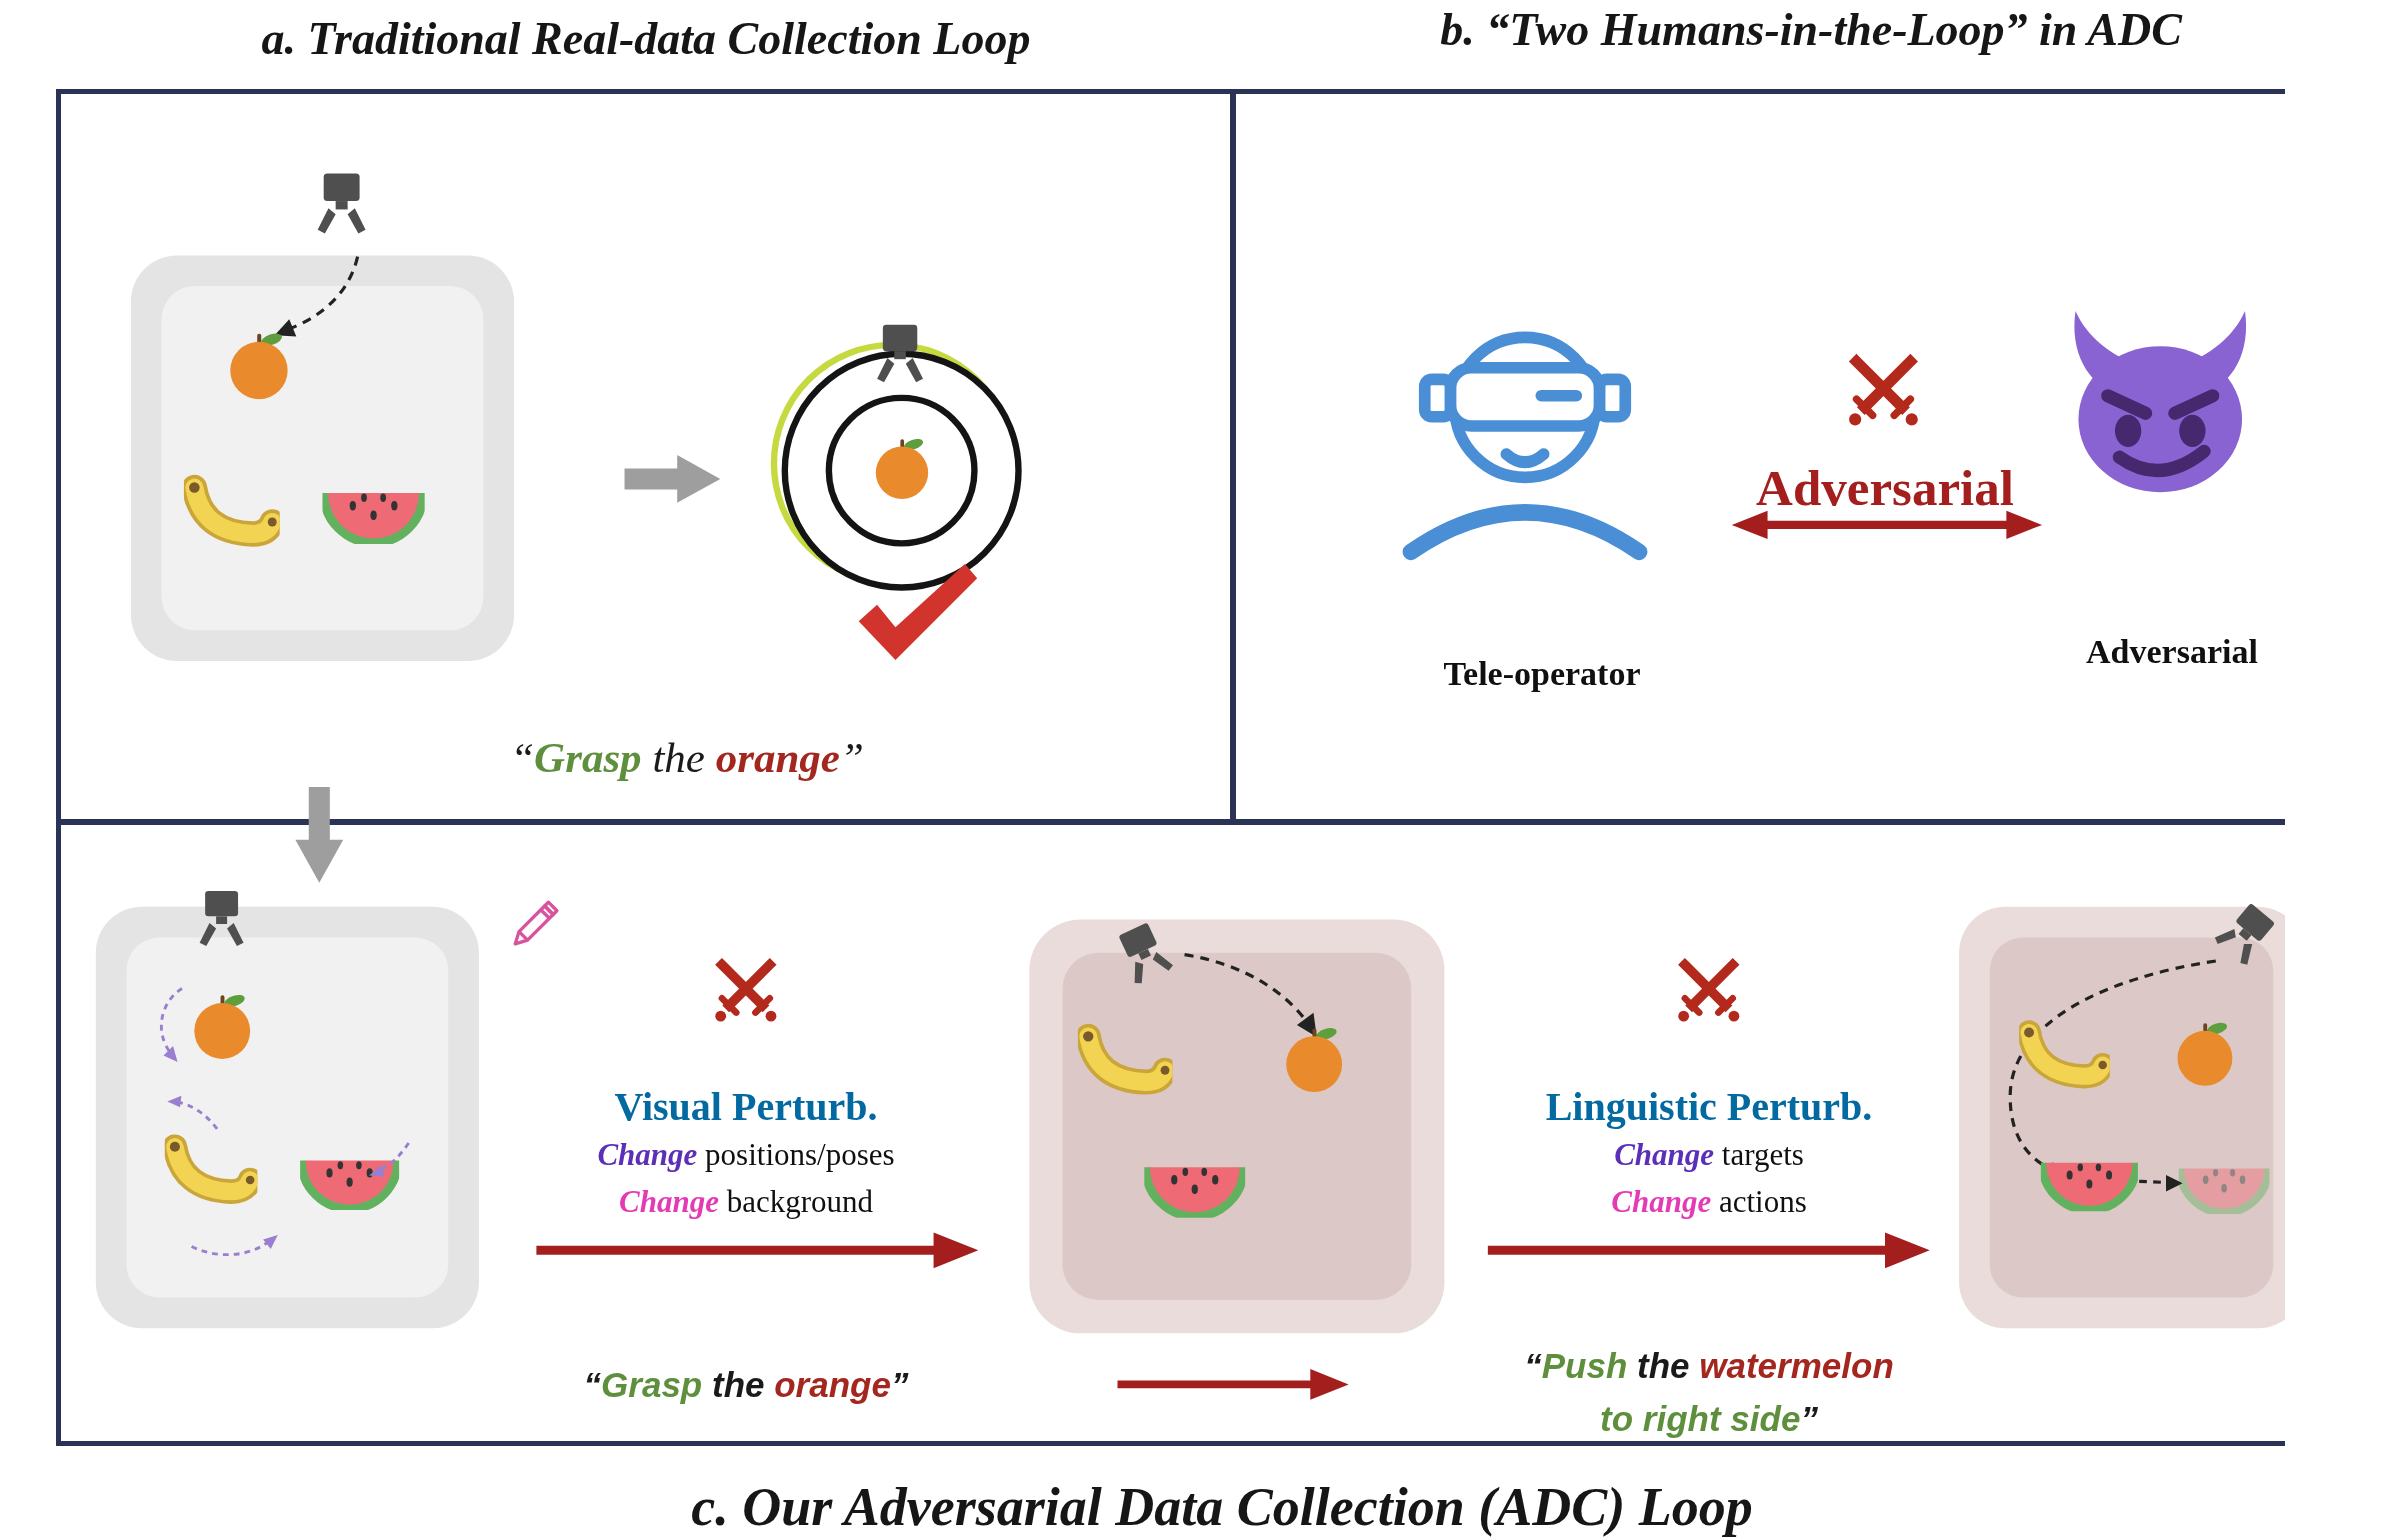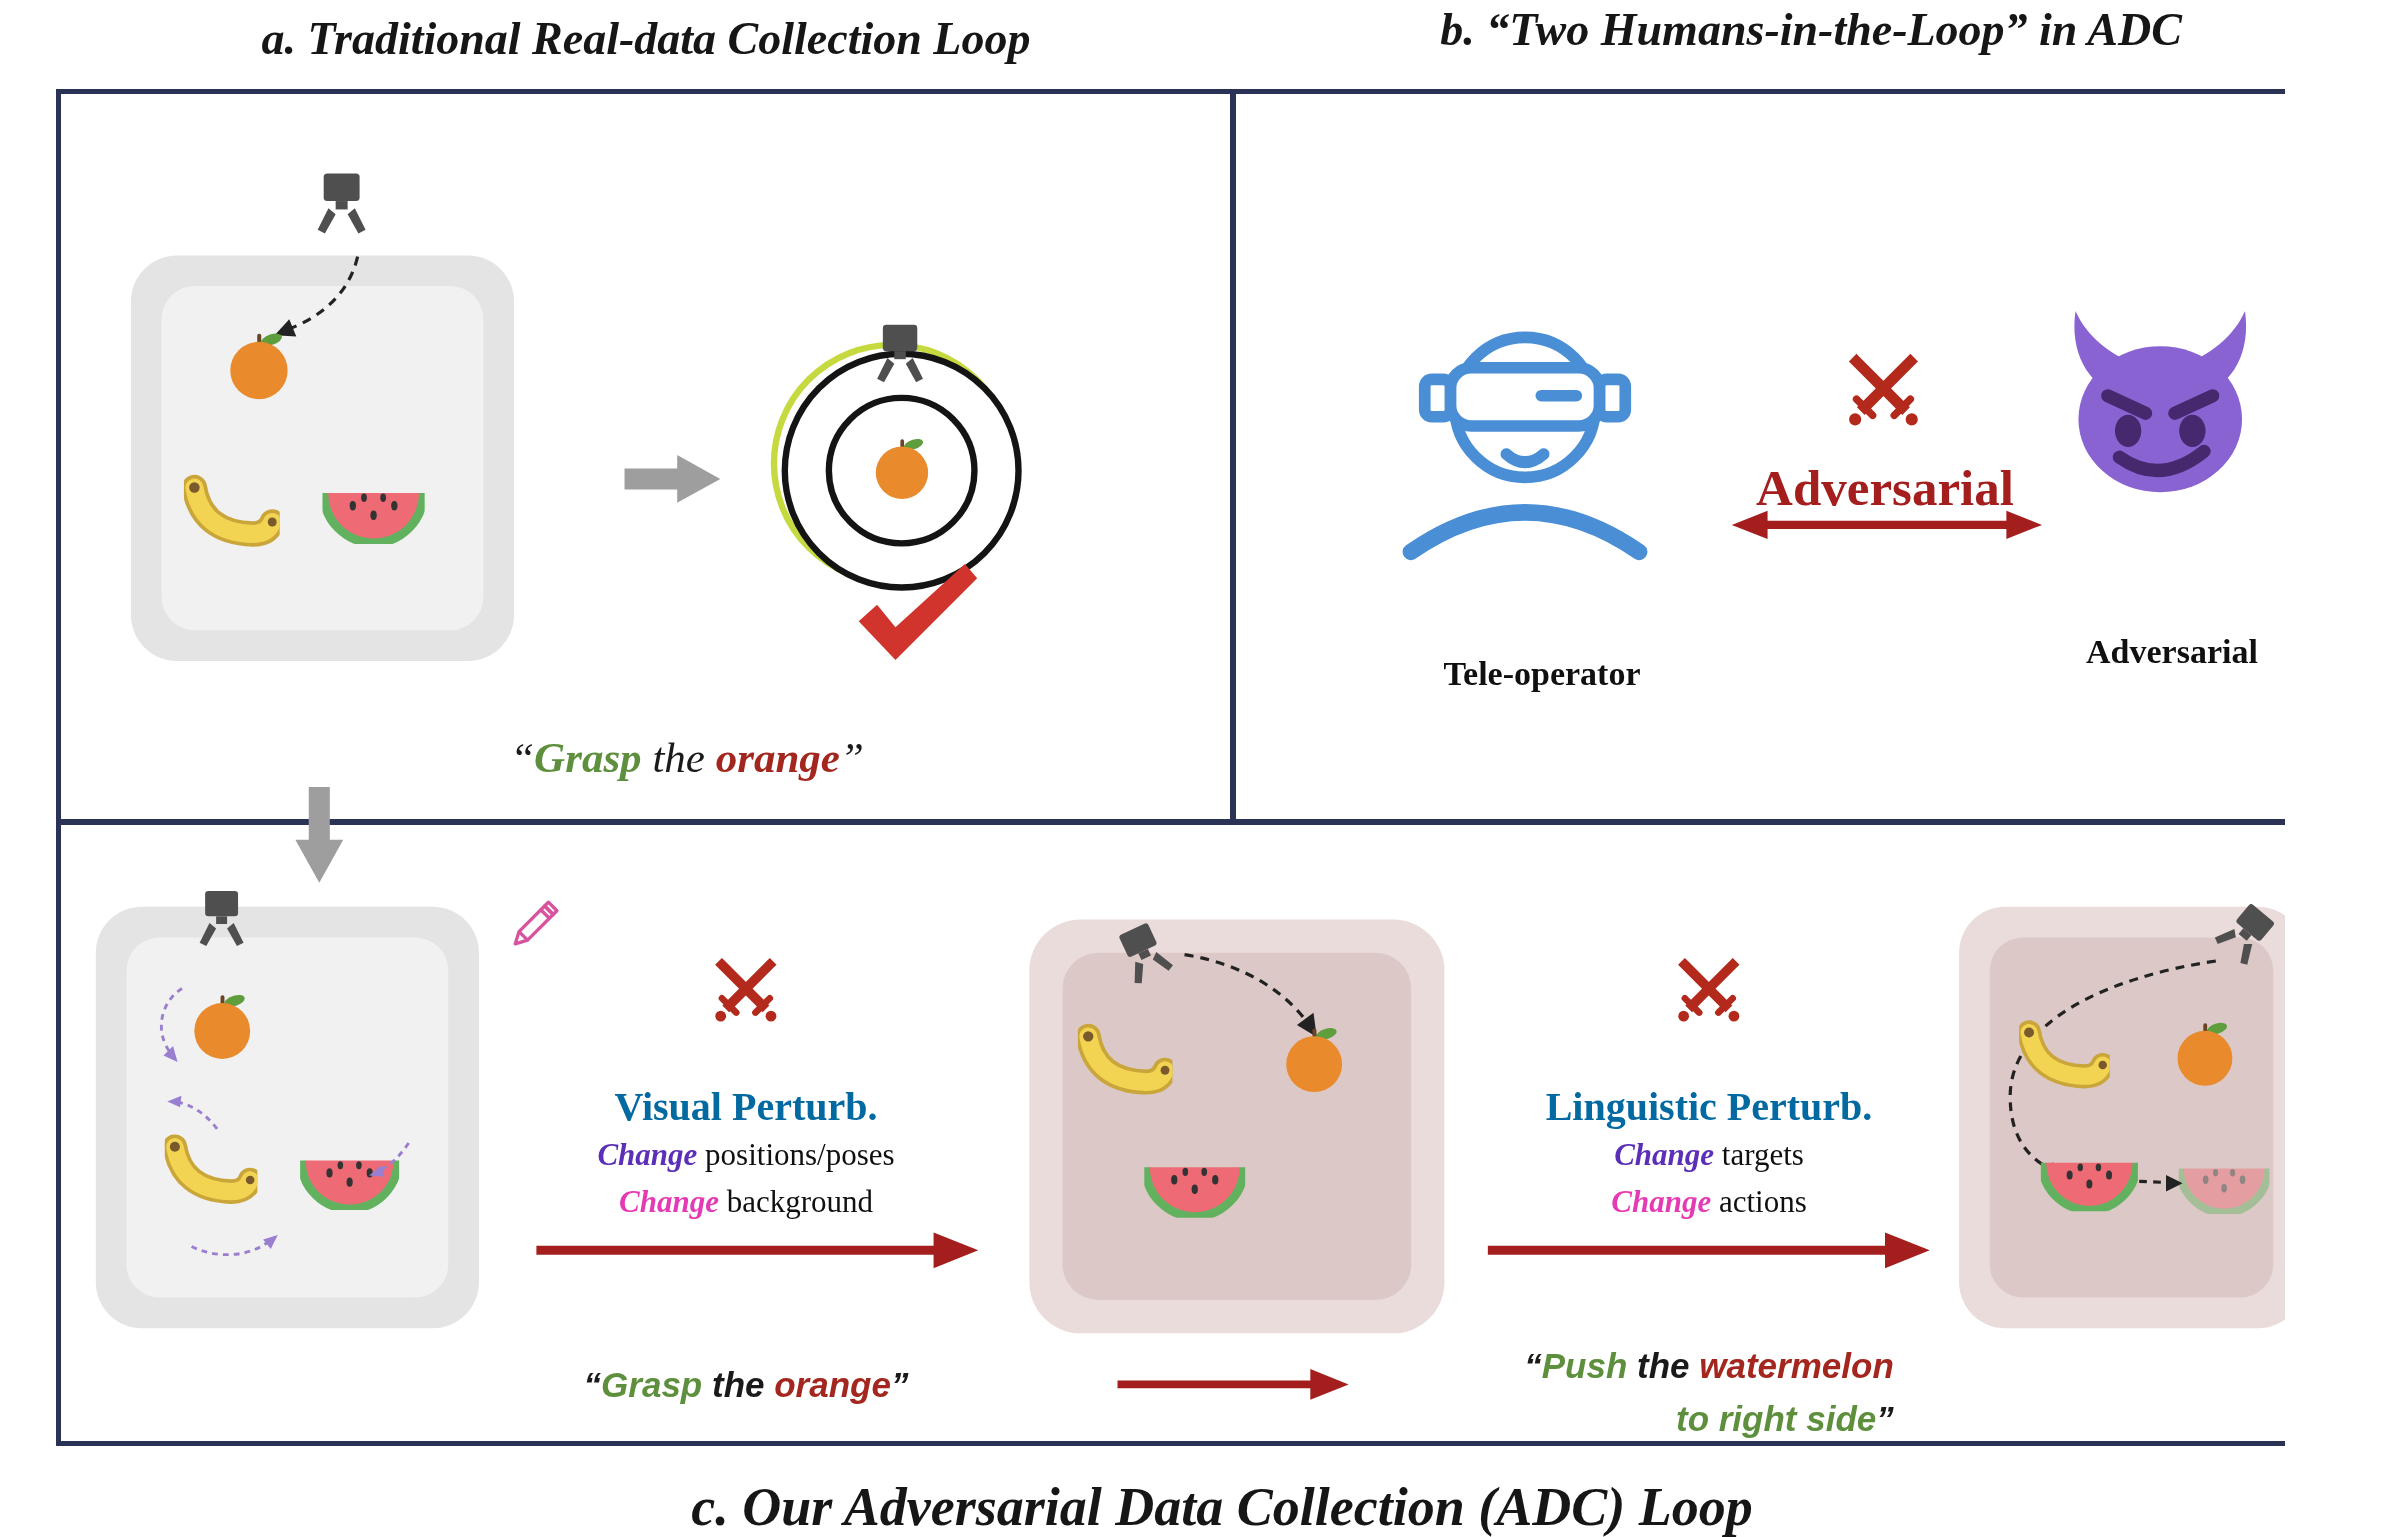--- a/index.html
+++ b/index.html
@@ -16,21 +16,21 @@
   .person-label{font-weight:bold;font-size:34px;color:#101010;}
   .advop{text-align:center;line-height:1.22;}
   .perturb-h{font-weight:bold;font-size:40px;color:#0369a1;}
   .change-line{font-size:31px;color:#101010;}
   .chg-p{font-weight:bold;font-style:italic;color:#5b2fb8;}
   .chg-m{font-weight:bold;font-style:italic;color:#e43bb4;}
   .quote-c{font-family:"Liberation Sans", sans-serif;font-weight:bold;font-style:italic;
            font-size:35px;color:#1a1a1a;}
   .quote-c .verb{color:#5d8f3d;}
   .quote-c .obj{color:#a3271f;}
-  .quote-c2{text-align:right;line-height:1.5;}
+  .quote-c2{text-align:center;line-height:1.5;}
   .frame{position:absolute;left:56px;top:89px;width:2332px;height:1357px;
          border:5.7px solid #2a3356;box-sizing:border-box;}
   .div-v{position:absolute;left:1230px;top:89px;width:5.7px;height:736px;background:#2a3356;}
   .div-h{position:absolute;left:56px;top:819px;width:2332px;height:5.7px;background:#2a3356;}
 </style>
 </head>
 <body>
 
 <div class="canvas">
 

